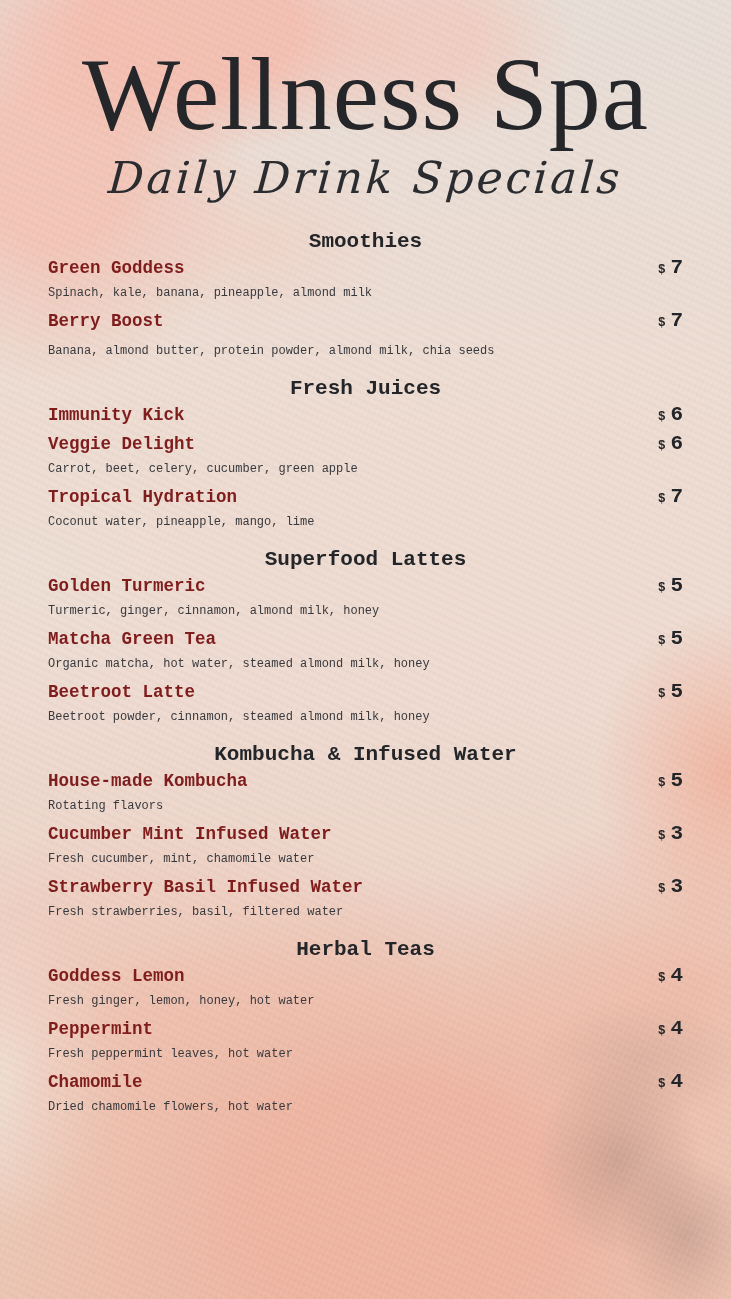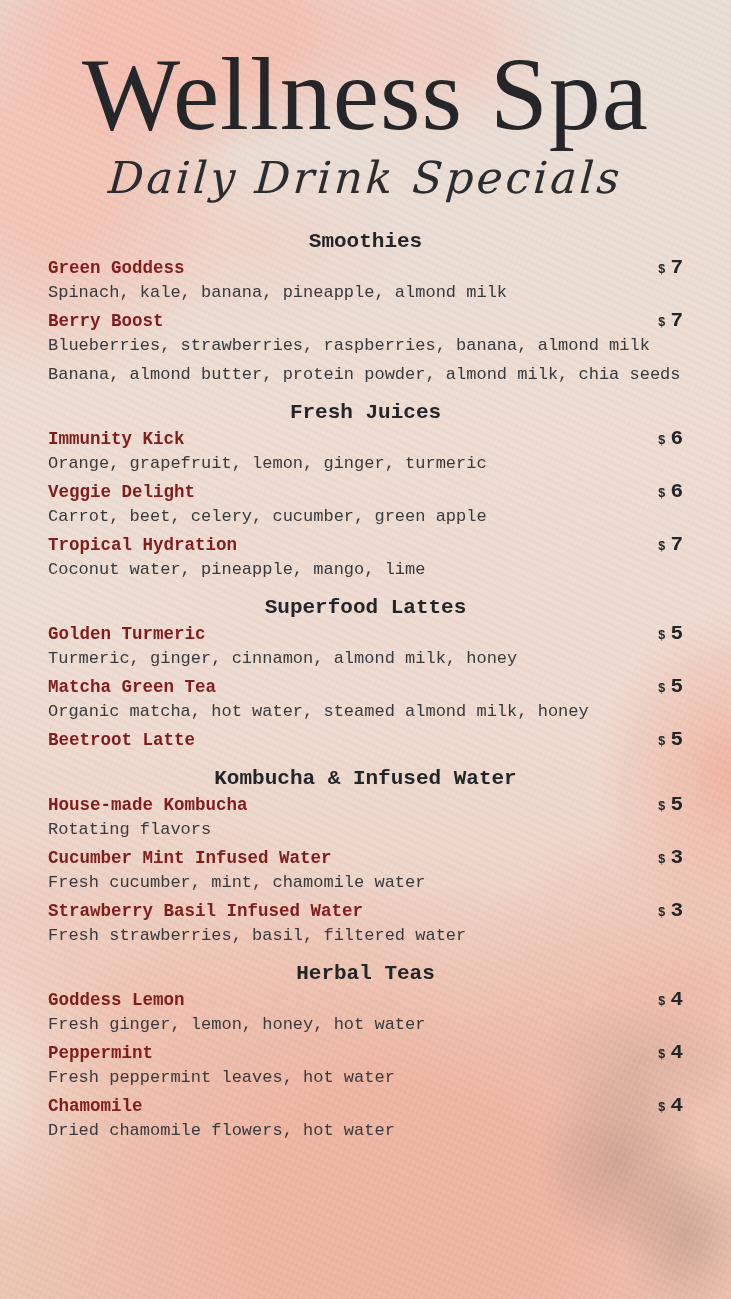--- a/index.html
+++ b/index.html
@@ -114,21 +114,21 @@
   .item-price .currency {
     font-size: 12.5px;
     margin-right: 5px;
   }
 
   .item-price .amount {
     font-size: 21px;
   }
 
   .item-description {
-    font-size: 17px;
+    font-size: 12px;
     line-height: 24px;
     color: #38393d;
   }
 </style>
 </head>
 <body>
 
 <div class="menu">
   <header class="menu-header">
     <h1 class="menu-title">Wellness Spa</h1>
@@ -145,38 +145,36 @@
       <span class="item-price"><span class="currency">$</span><span class="amount">7</span></span>
     </div>
     <div class="item-description">Spinach, kale, banana, pineapple, almond milk</div>
   </div>
 
   <div class="menu-item">
     <div class="item-row">
       <span class="item-name">Berry Boost</span>
       <span class="item-price"><span class="currency">$</span><span class="amount">7</span></span>
     </div>
-    <div class="item-description">Blueberries, strawberries, raspberries, banana, almond milk</div>
   </div>
 
   <div class="menu-item">
     <div class="item-description">Banana, almond butter, protein powder, almond milk, chia seeds</div>
   </div>
 </div>
   </section>
 
   <section class="menu-section">
     <h2 class="section-title">Fresh Juices</h2>
     <div class="section-items">
   <div class="menu-item">
     <div class="item-row">
       <span class="item-name">Immunity Kick</span>
       <span class="item-price"><span class="currency">$</span><span class="amount">6</span></span>
     </div>
-    <div class="item-description">Orange, grapefruit, lemon, ginger, turmeric</div>
   </div>
 
   <div class="menu-item">
     <div class="item-row">
       <span class="item-name">Veggie Delight</span>
       <span class="item-price"><span class="currency">$</span><span class="amount">6</span></span>
     </div>
     <div class="item-description">Carrot, beet, celery, cucumber, green apple</div>
   </div>
 
@@ -207,20 +205,21 @@
       <span class="item-price"><span class="currency">$</span><span class="amount">5</span></span>
     </div>
     <div class="item-description">Organic matcha, hot water, steamed almond milk, honey</div>
   </div>
 
   <div class="menu-item">
     <div class="item-row">
       <span class="item-name">Beetroot Latte</span>
       <span class="item-price"><span class="currency">$</span><span class="amount">5</span></span>
     </div>
+    <div class="item-description">Beetroot powder, cinnamon, steamed almond milk, honey</div>
   </div>
 </div>
   </section>
 
   <section class="menu-section">
     <h2 class="section-title">Kombucha &amp; Infused Water</h2>
     <div class="section-items">
   <div class="menu-item">
     <div class="item-row">
       <span class="item-name">House-made Kombucha</span>

